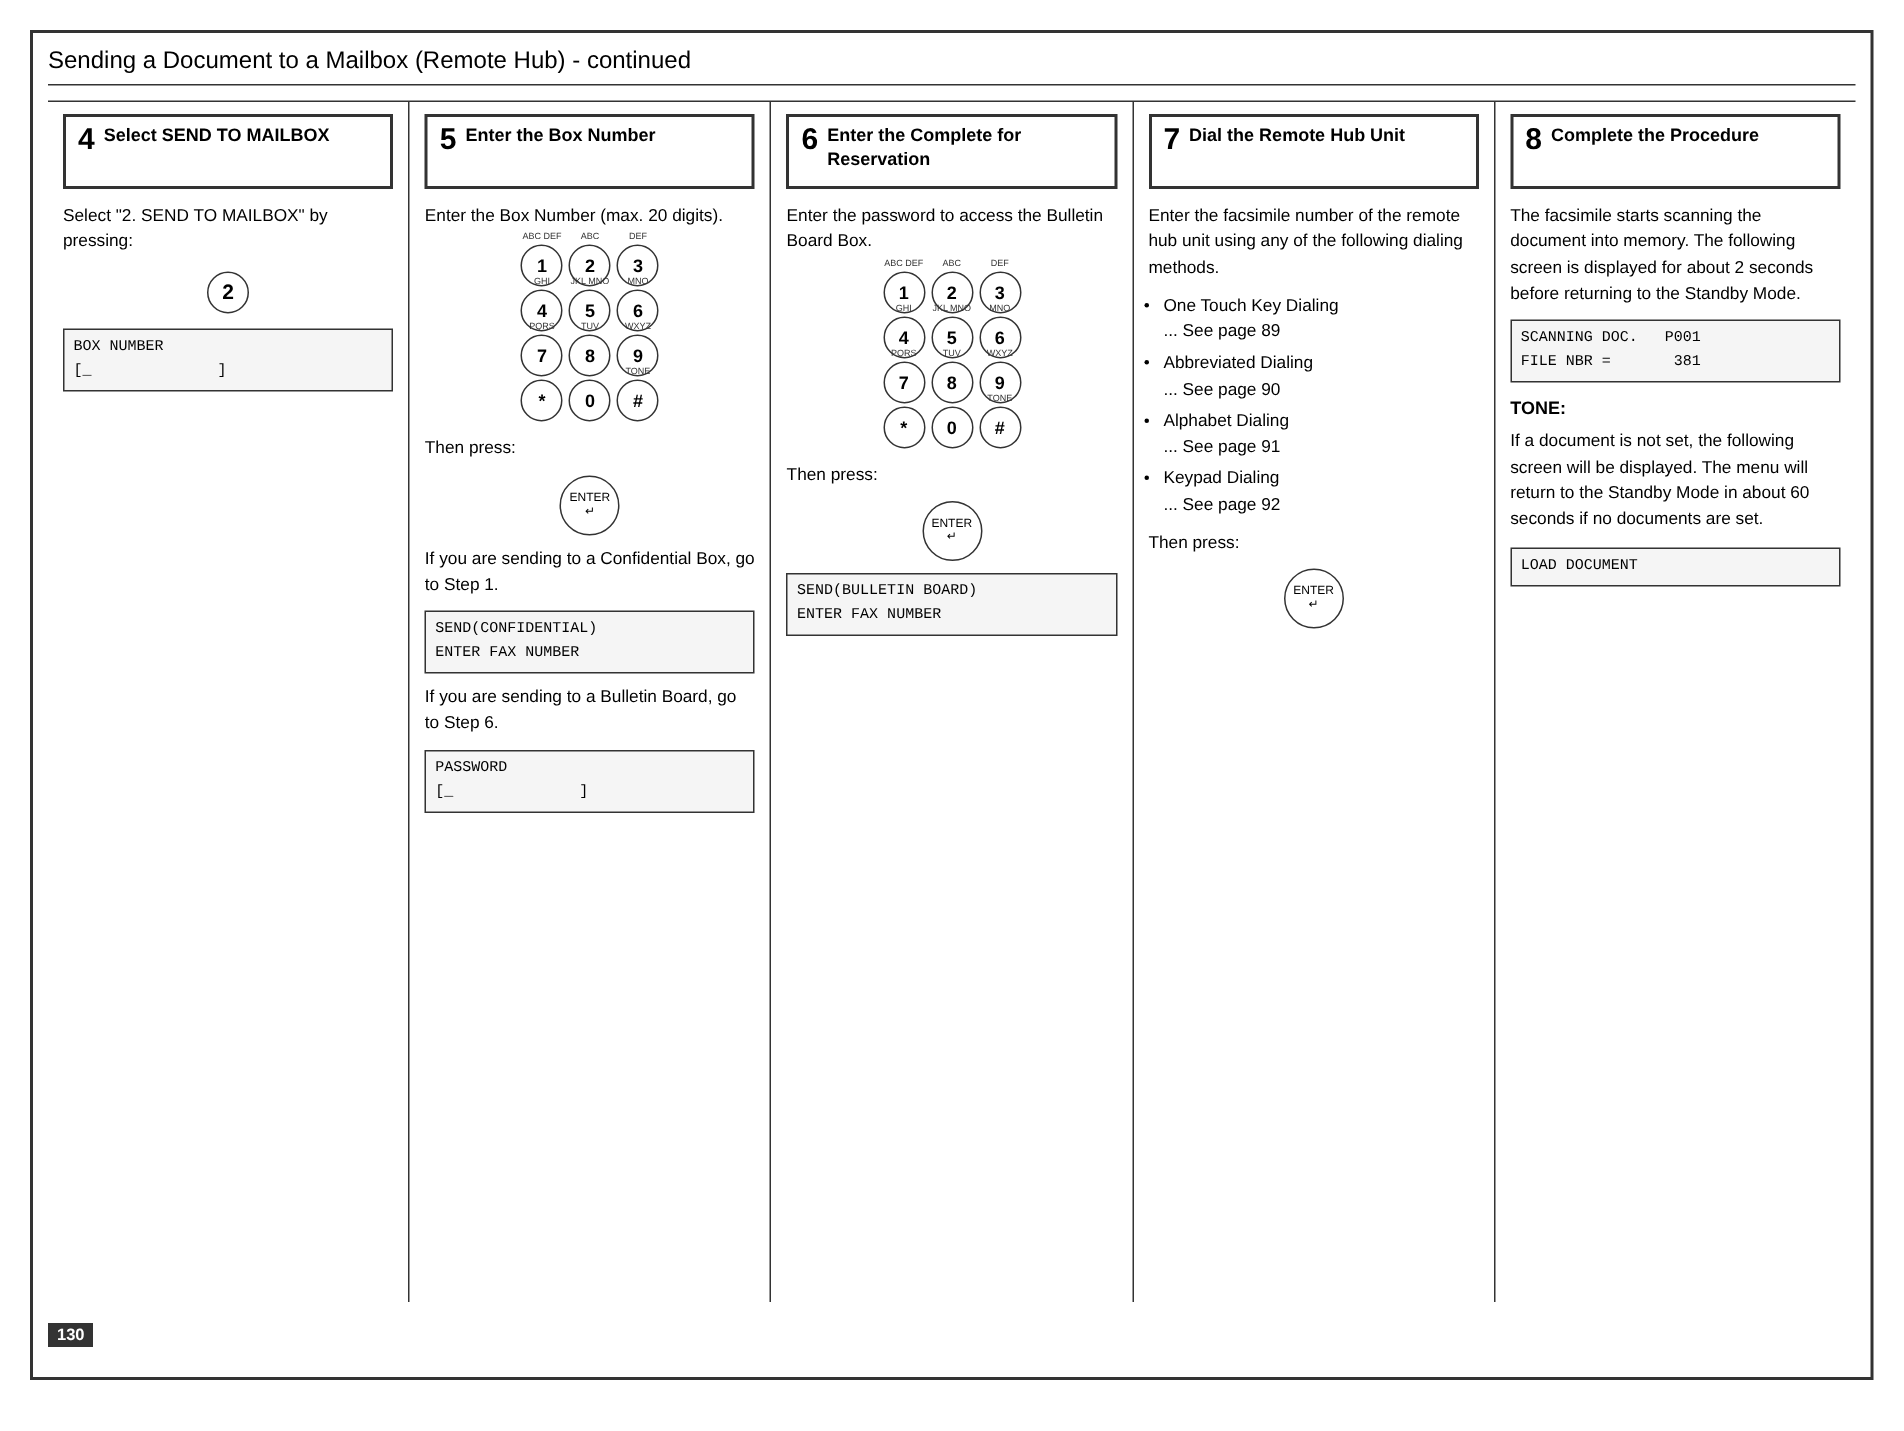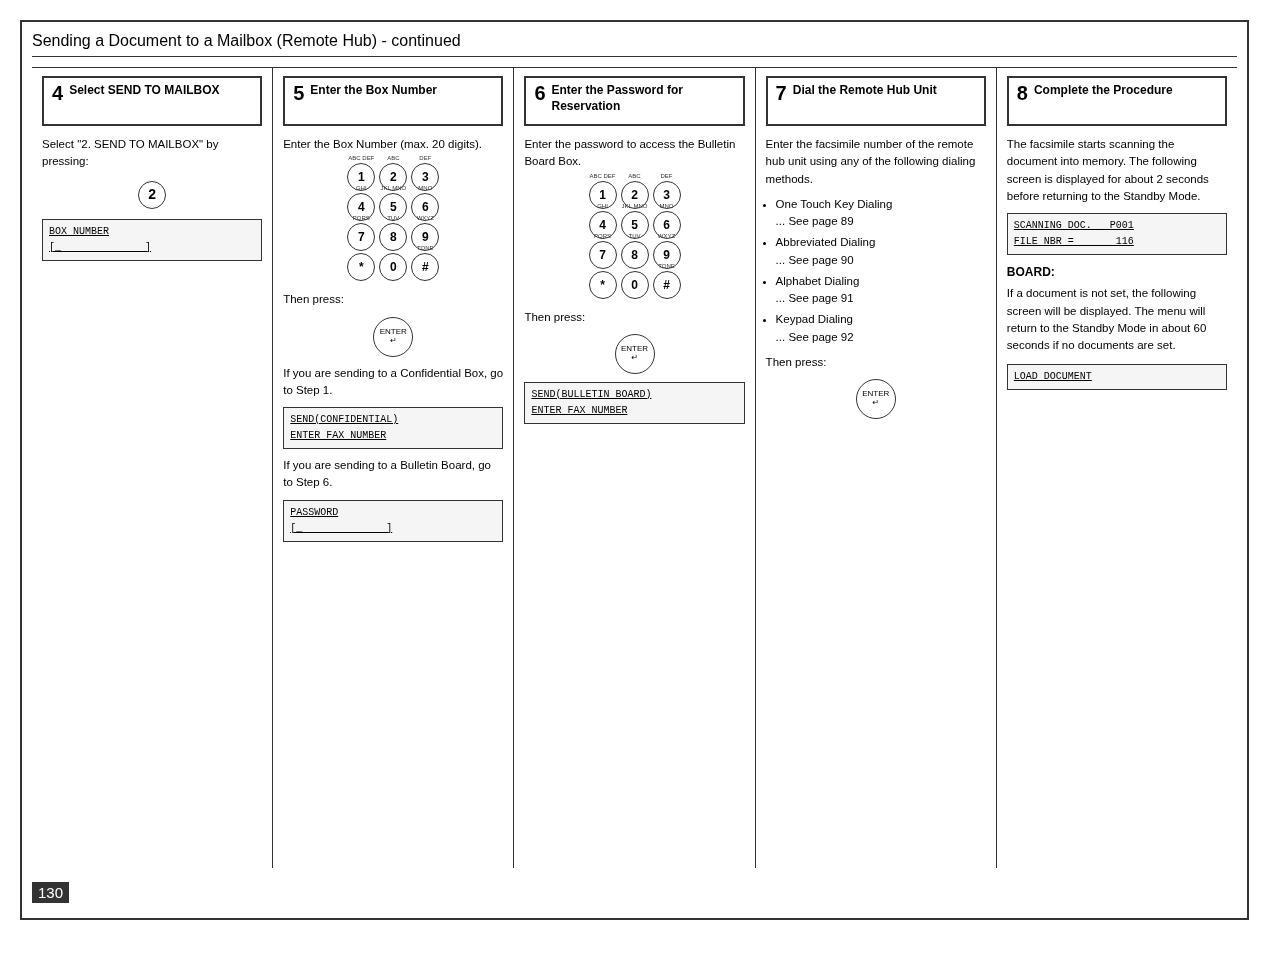--- a/index.html
+++ b/index.html
@@ -115,21 +115,20 @@
     
     .lcd-box {
       border: 1.5px solid #333;
       background: #f5f5f5;
       font-family: 'Courier New', monospace;
       font-size: 10px;
       padding: 4px 6px;
       margin: 8px 0;
       white-space: pre;
       line-height: 1.6;
-      text-decoration: underline;
     }
     .circle-num {
       width: 28px;
       height: 28px;
       border-radius: 50%;
       border: 1.5px solid #333;
       display: flex;
       align-items: center;
       justify-content: center;
       font-size: 14px;
@@ -143,22 +142,22 @@
     .bullet-list li {
       list-style: disc;
       margin-bottom: 4px;
       font-size: 11.5px;
     }
     .note-label {
       font-weight: bold;
       font-size: 12px;
     }
     .page-num {
-      font-size: 15px;
-      font-weight: normal;
+      font-size: 11px;
+      font-weight: bold;
       background: #333;
       color: #fff;
       padding: 2px 6px;
       display: inline-block;
       margin-top: 10px;
     }
     .bottom-bar {
       display: flex;
       align-items: center;
       margin-top: 4px;
@@ -225,21 +224,21 @@
 
         <p>If you are sending to a Bulletin Board, go to Step 6.</p>
         <div class="lcd-box">PASSWORD
 [_              ]</div>
       </div>
     </div>
 
     <div class="col">
       <div class="step-header">
         <span class="step-num">6</span>
-        <span class="step-title">Enter the Password for Reservation</span>
+        <span class="step-title">Enter the Complete for Reservation</span>
       </div>
       <div class="col-body">
         <p>Enter the password to access the Bulletin Board Box.</p>
 
         <div class="keypad">
           <div class="keypad-row">
             <div class="key"><span class="key-label">ABC  DEF</span>1</div>
             <div class="key"><span class="key-label">ABC</span>2</div>
             <div class="key"><span class="key-label">DEF</span>3</div>
           </div>
@@ -287,22 +286,22 @@
     </div>
 
     <div class="col">
       <div class="step-header">
         <span class="step-num">8</span>
         <span class="step-title">Complete the Procedure</span>
       </div>
       <div class="col-body">
         <p>The facsimile starts scanning the document into memory. The following screen is displayed for about 2 seconds before returning to the Standby Mode.</p>
         <div class="lcd-box">SCANNING DOC.   P001
-FILE NBR =       116</div>
-        <p style="margin-top:8px;"><span class="note-label">BOARD:</span></p>
+FILE NBR =       381</div>
+        <p style="margin-top:8px;"><span class="note-label">TONE:</span></p>
         <p style="margin-top:4px;">If a document is not set, the following screen will be displayed. The menu will return to the Standby Mode in about 60 seconds if no documents are set.</p>
         <div class="lcd-box" style="margin-top:10px;">LOAD DOCUMENT</div>
       </div>
     </div>
 
   </div>
 
   <div class="bottom-bar">
     <span class="page-num">130</span>
   </div>

